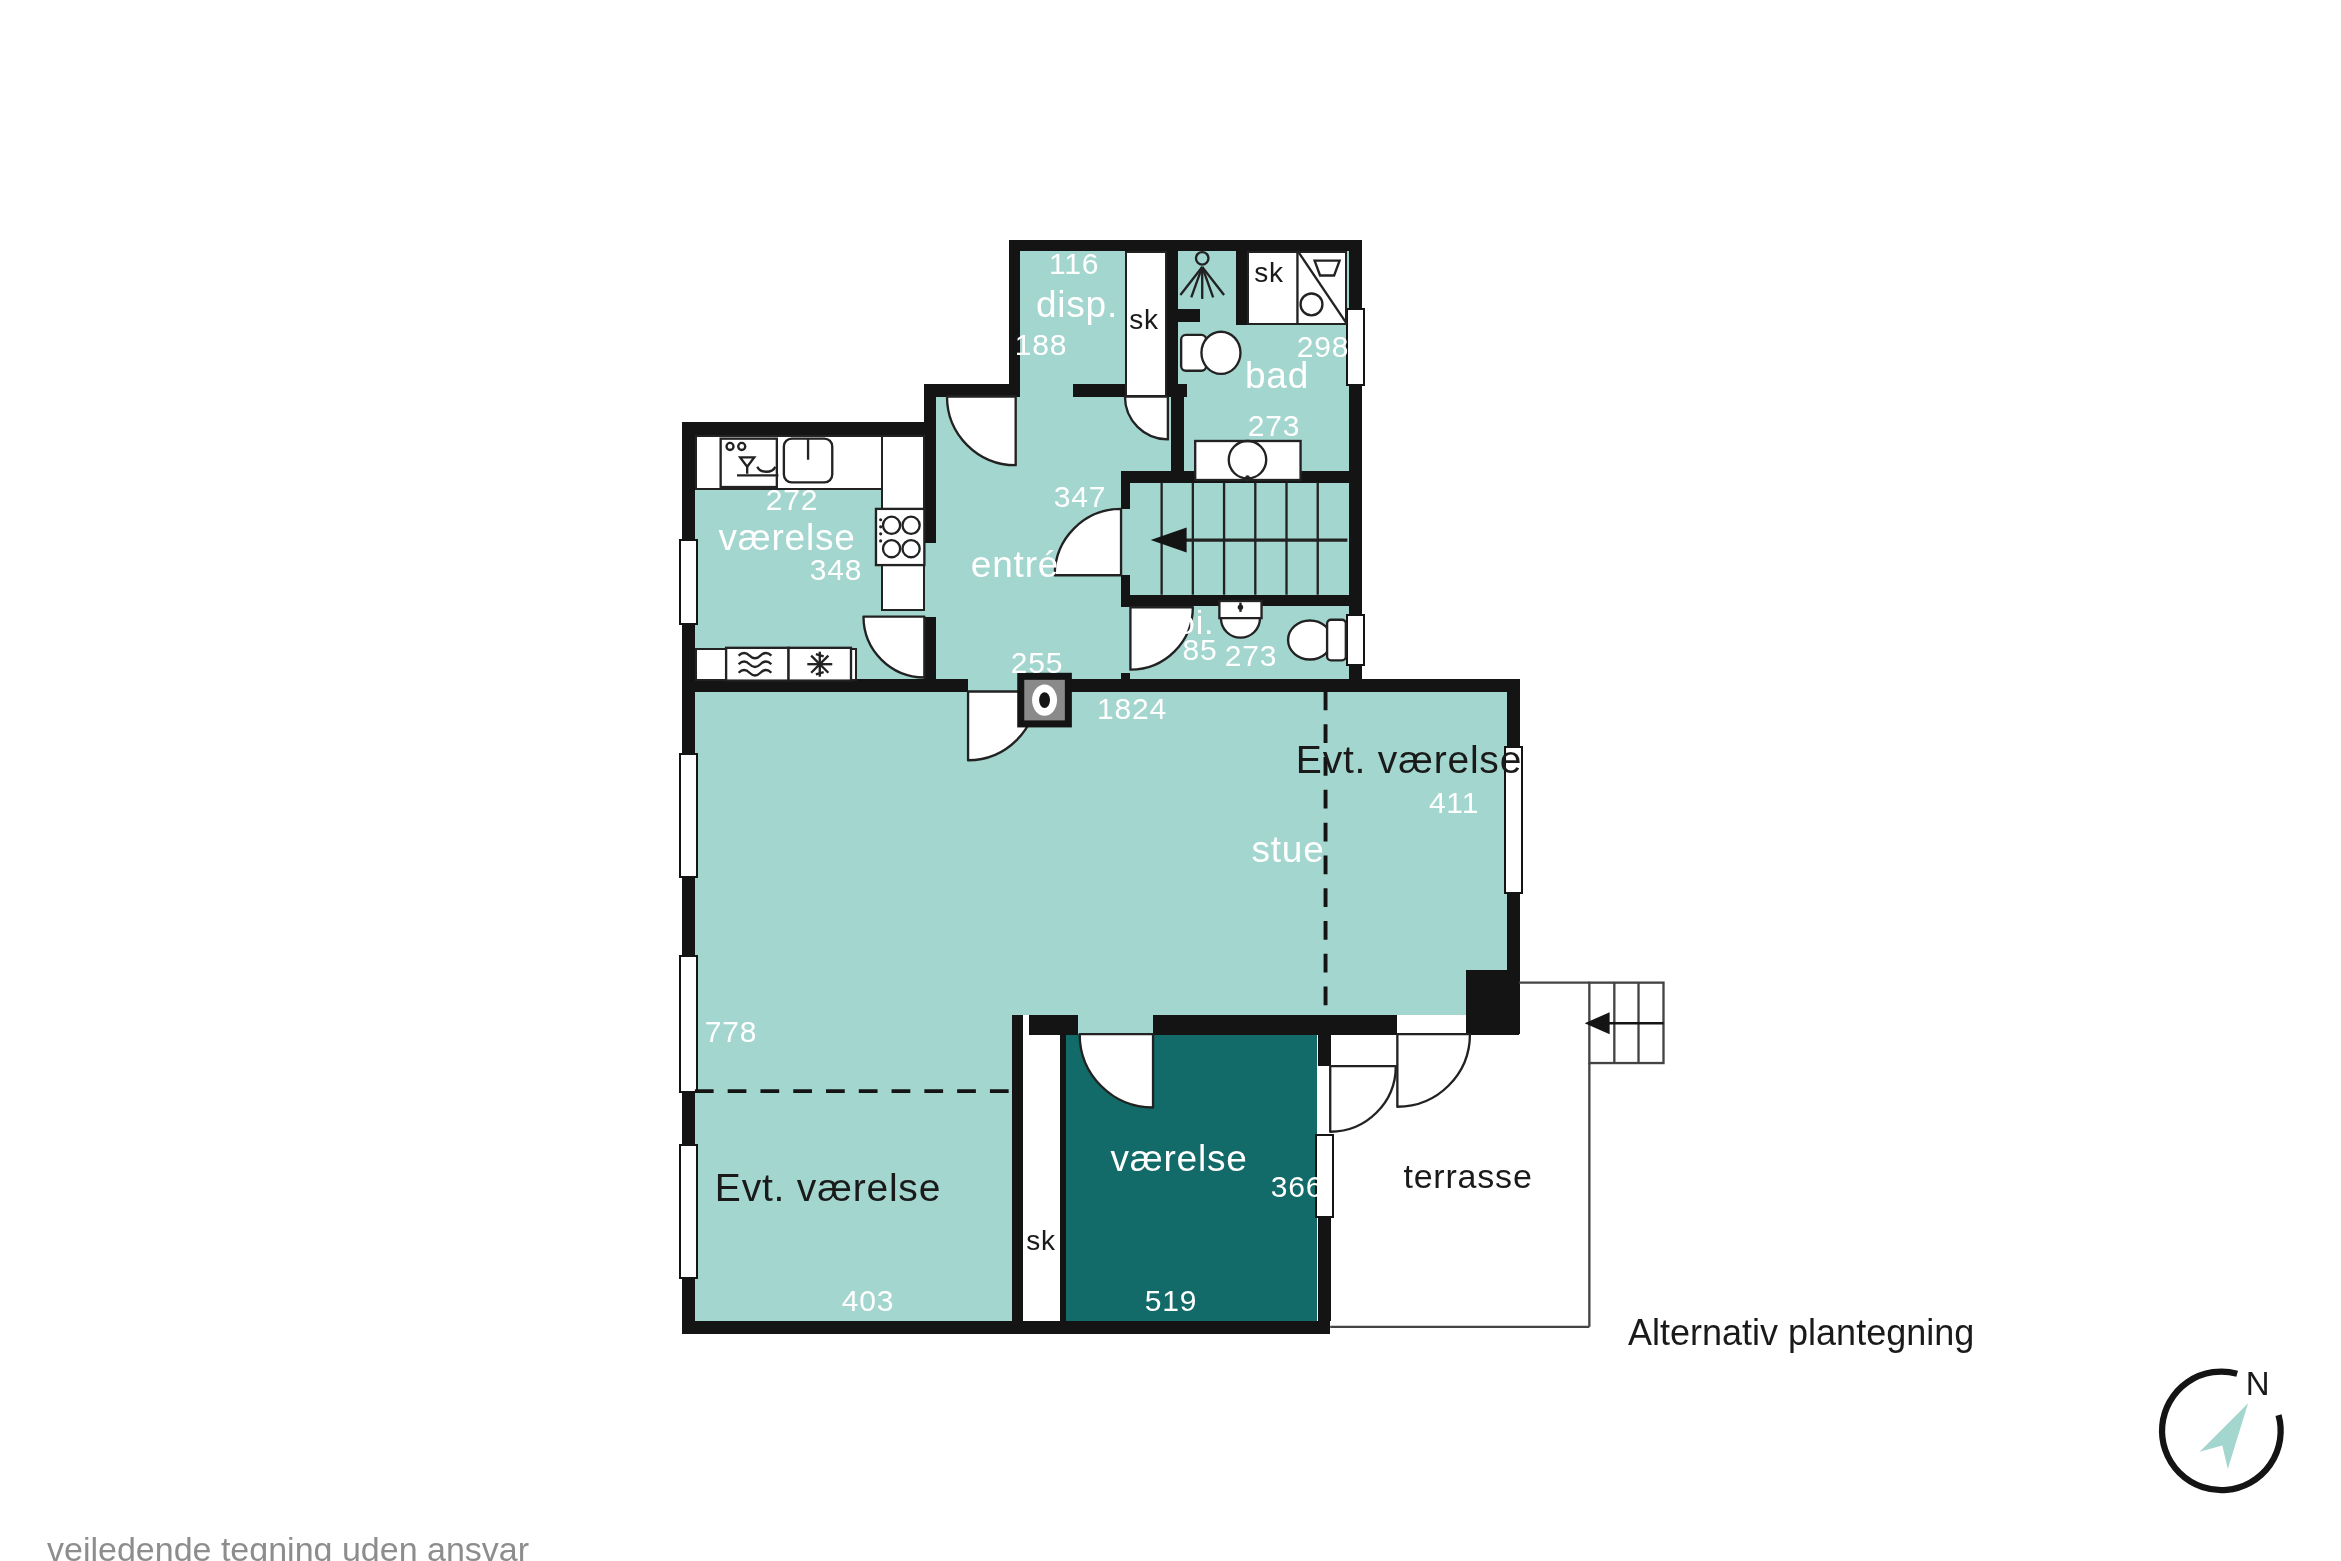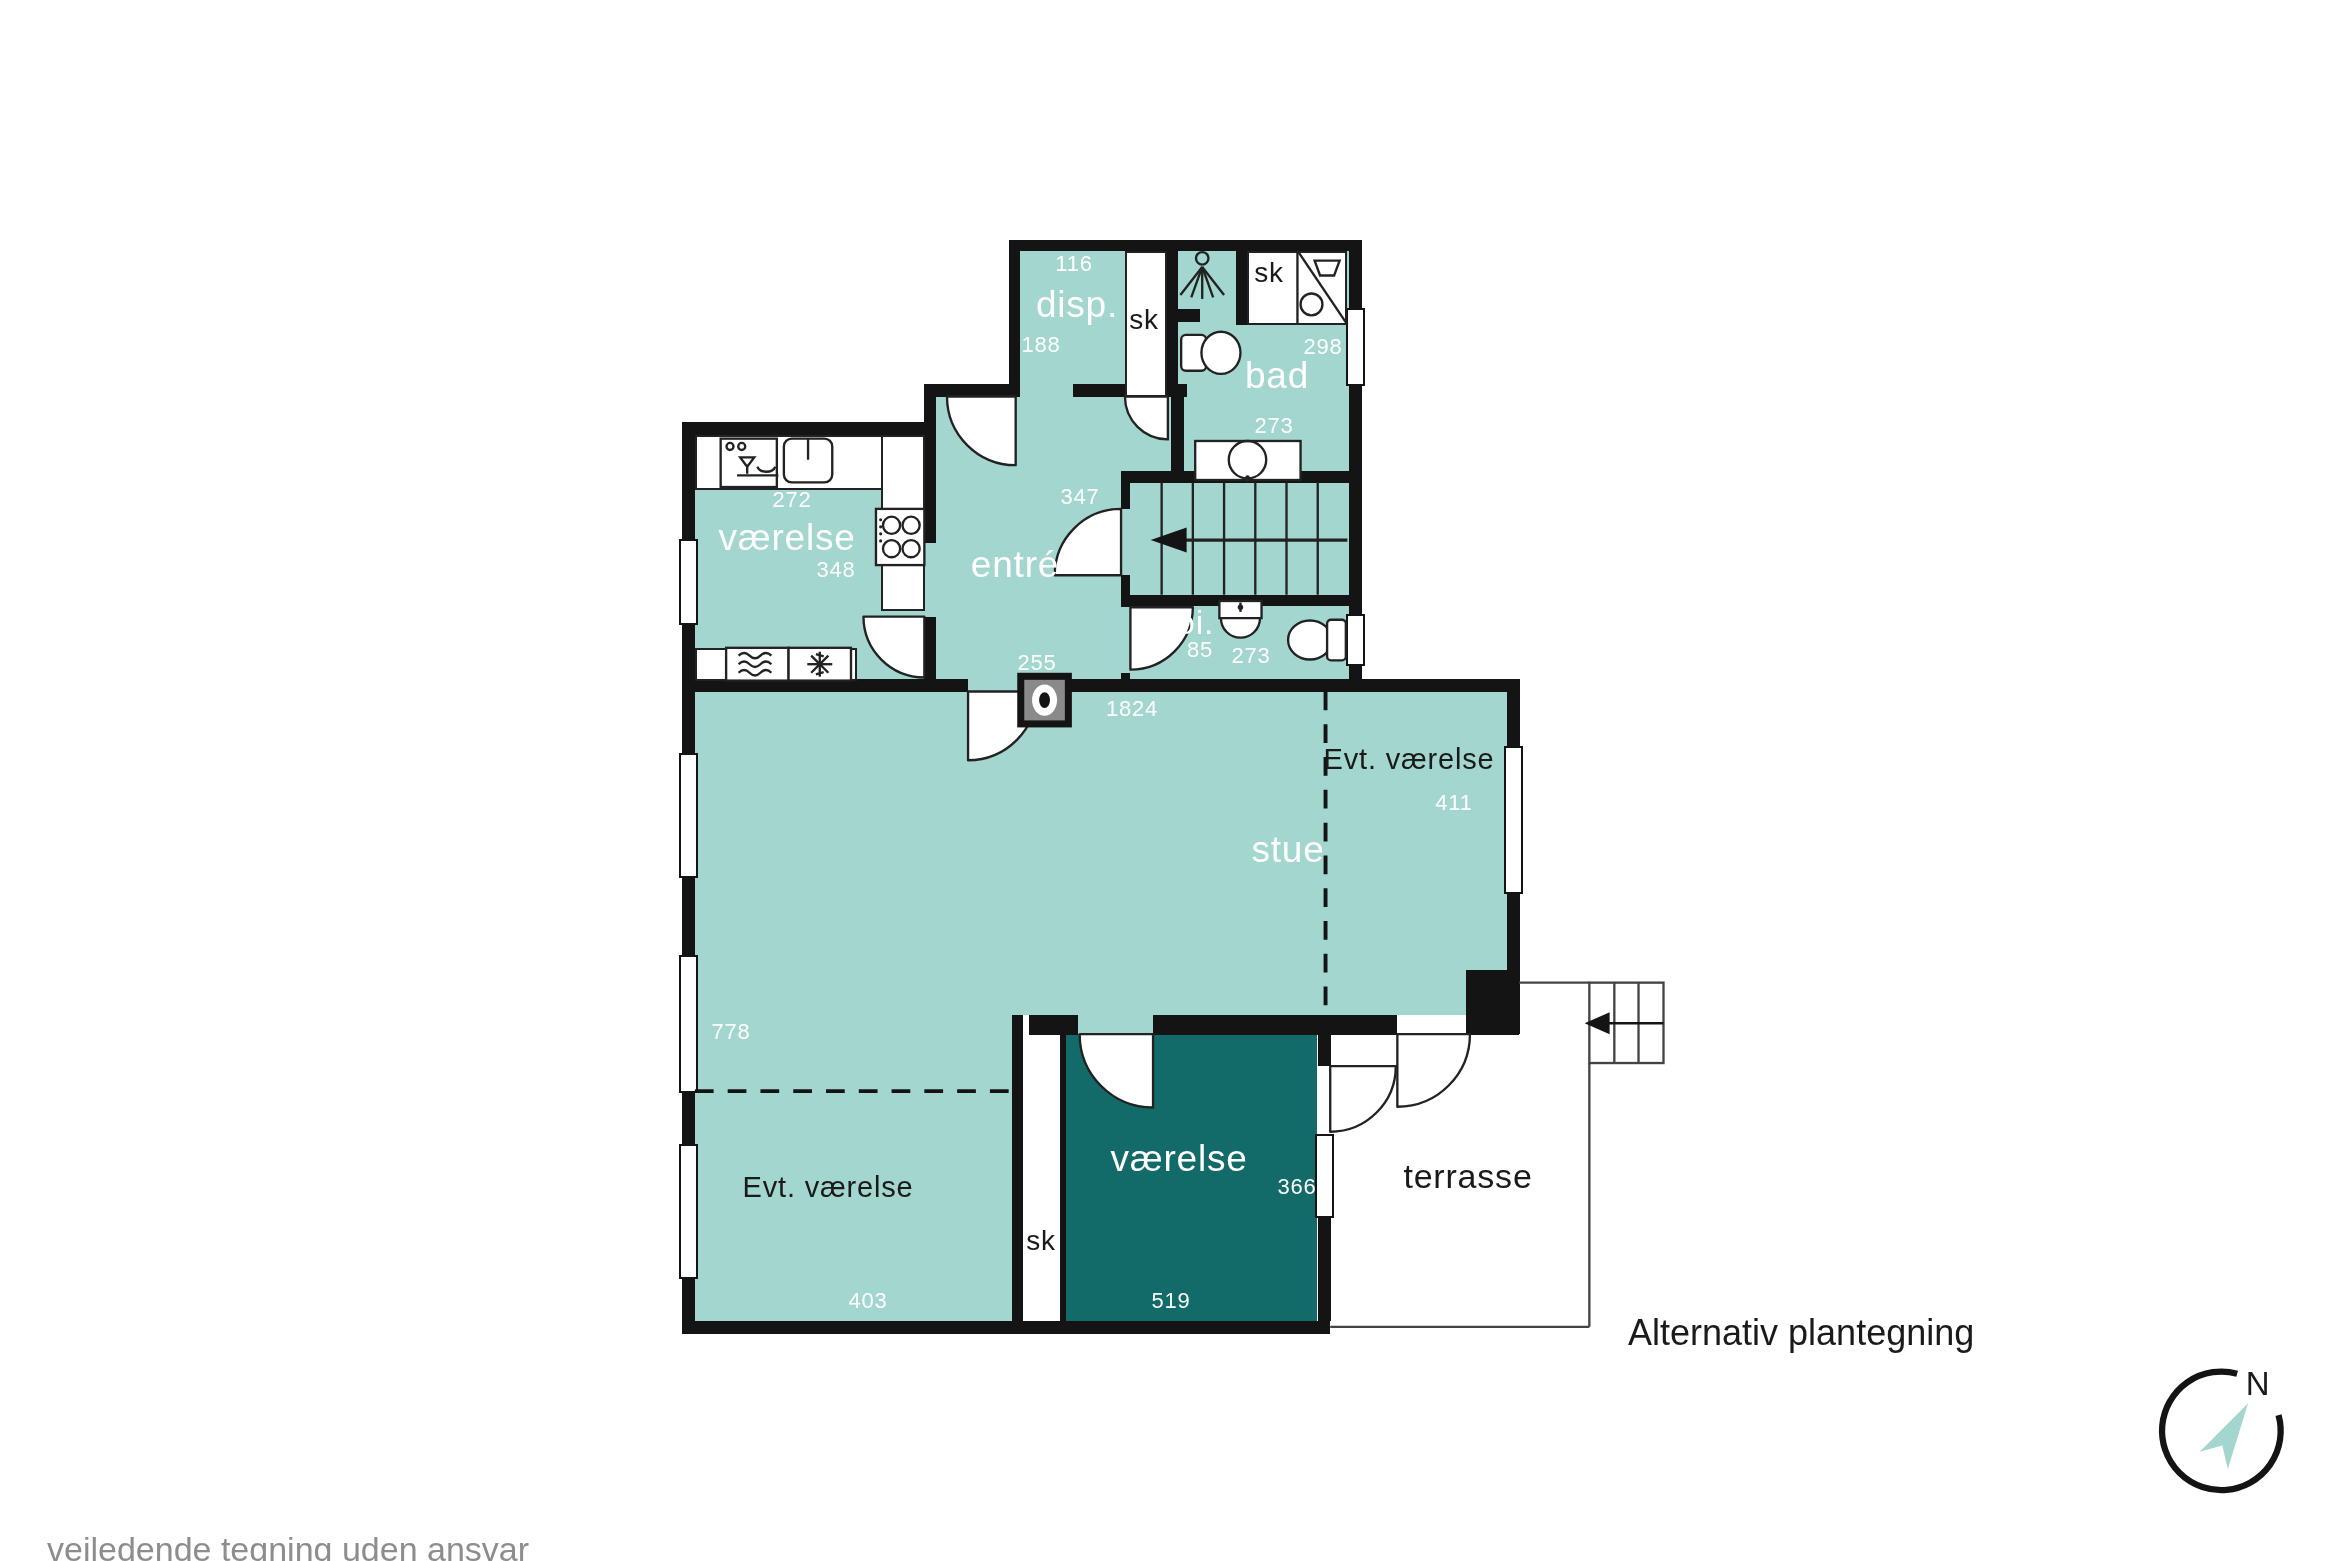--- a/index.html
+++ b/index.html
@@ -10,23 +10,23 @@
   .dark{position:absolute;background:#126b68;}
   .wht{position:absolute;background:#ffffff;}
   .wl{position:absolute;background:#141414;}
   .win{position:absolute;background:#ffffff;border:2.3px solid #141414;box-sizing:border-box;}
   .box{position:absolute;background:#ffffff;border:2.3px solid #222222;box-sizing:border-box;}
   svg#overlay{position:absolute;left:0;top:0;z-index:40;}
   .lbl{position:absolute;transform:translate(-50%,-50%);white-space:nowrap;z-index:50;
        letter-spacing:0.8px;line-height:1;}
   .lw{color:#ffffff;}
   .lb{color:#1a1a1a;}
-  .num{font-size:22px;}
+  .num{font-size:30px;}
   .rm{font-size:37px;}
-  .rmb{font-size:29px;}
+  .rmb{font-size:39px;}
   .sk{font-size:28px;}
   .caption{position:absolute;font-size:36px;color:#1a1a1a;white-space:nowrap;z-index:50;}
   .disclaimer{position:absolute;font-size:34px;color:#8d8d8d;white-space:nowrap;z-index:50;}
   .north{position:absolute;font-size:33px;color:#1a1a1a;z-index:50;}
 </style>
 </head>
 <body>
 
 <div id="plan">
 

